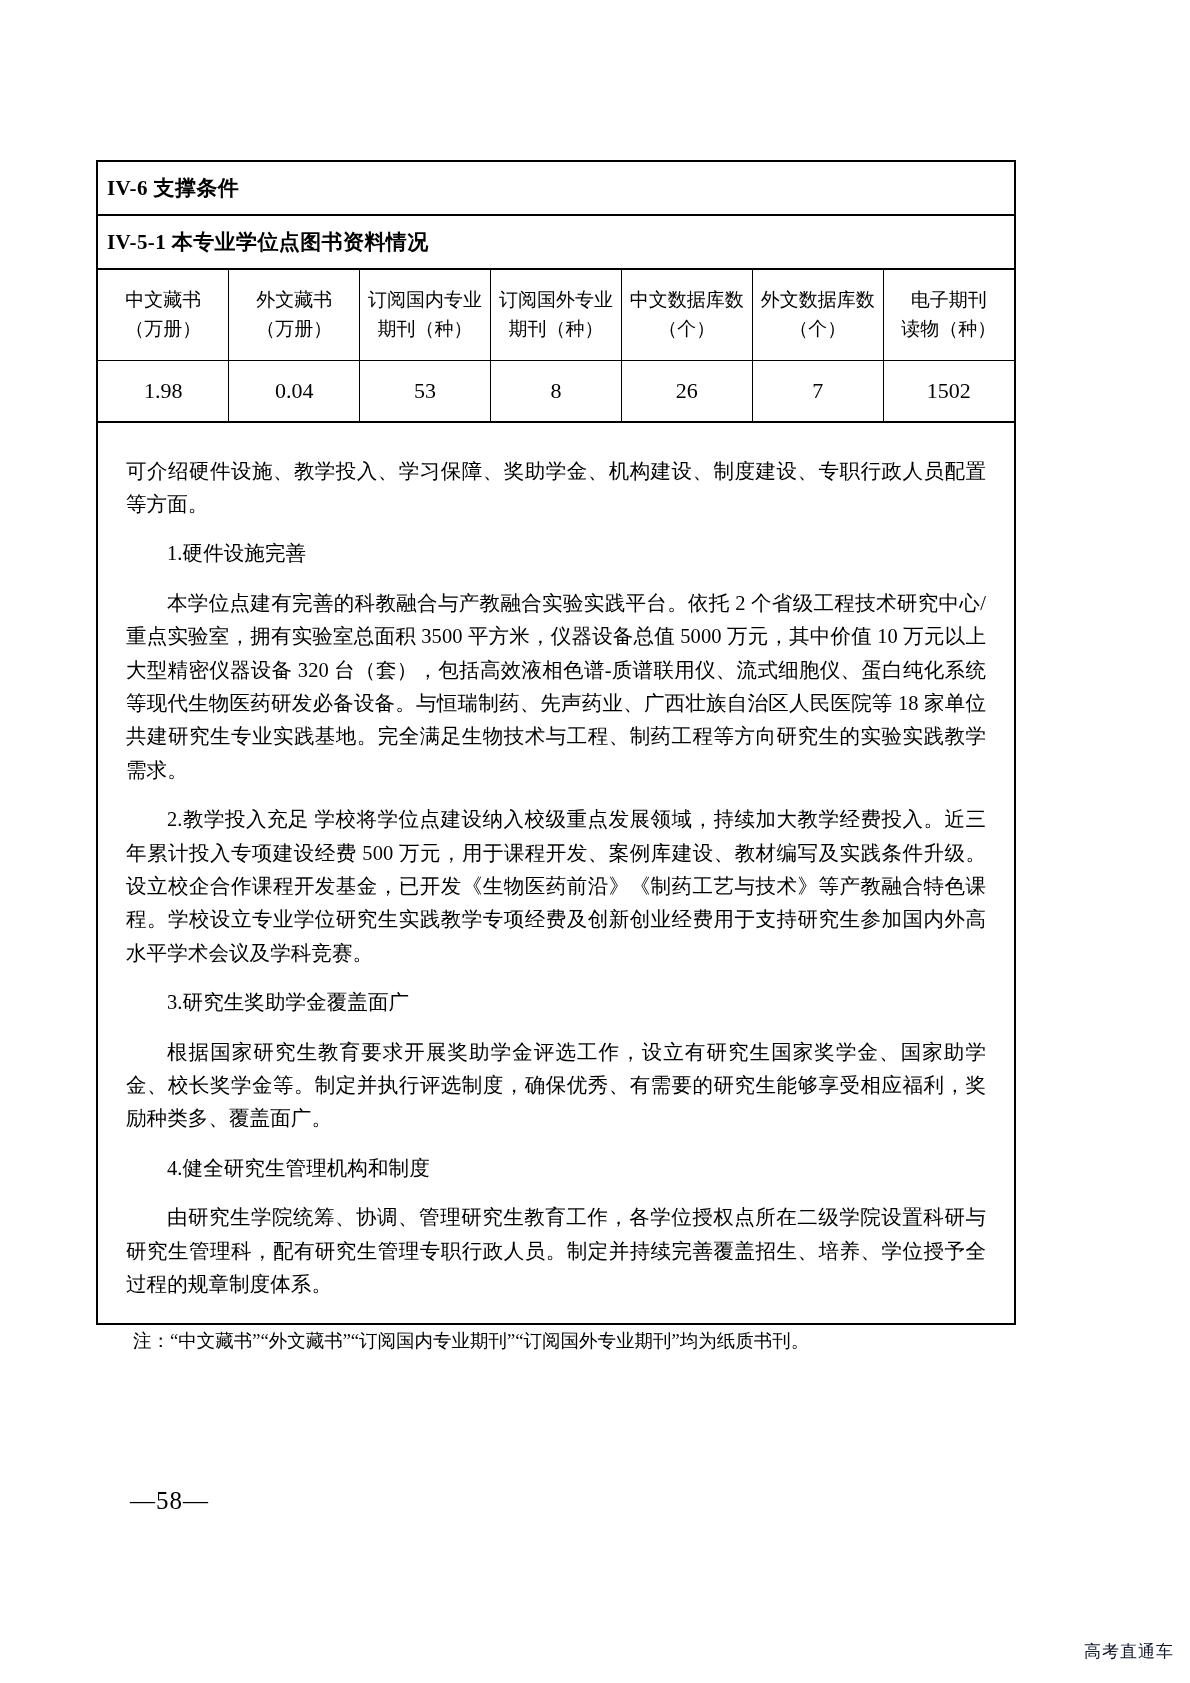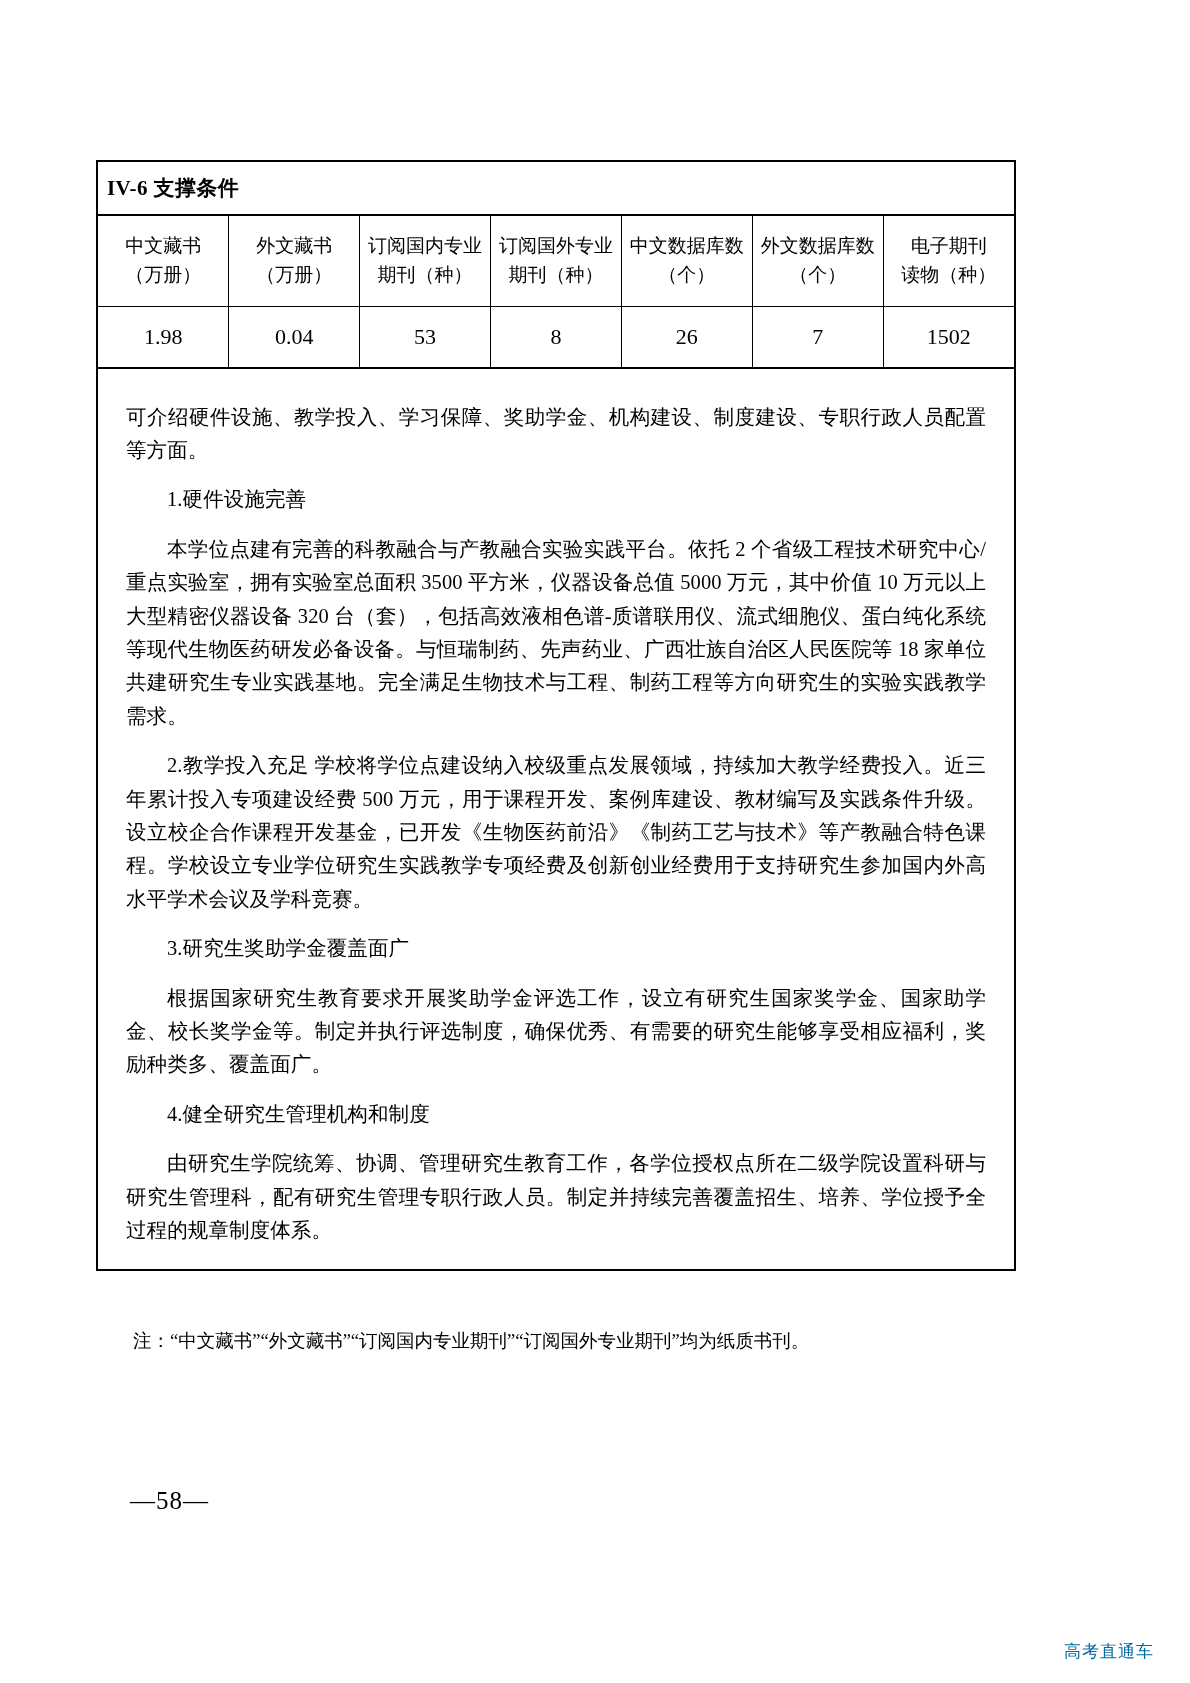--- a/index.html
+++ b/index.html
@@ -122,37 +122,40 @@
     position: absolute;
     left: 130px;
     top: 1487px;
     font-size: 25px;
     letter-spacing: 1px;
   }
 
   
   .watermark {
     position: absolute;
-    right: 36px;
+    right: 16px;
     bottom: 20px;
     font-size: 17px;
-    color: #0369a1;
+    color: #0f172a;
     font-family: Liberation Serif, serif;
     letter-spacing: 1px;
   }
 </style>
 </head>
 <body>
 
 <div class="page">
 
   <table class="doc-table">
     <tbody>
       <tr>
         <td class="section-head">IV-6 支撑条件</td>
+      </tr>
+      <tr>
+        <td class="section-head">IV-5-1  本专业学位点图书资料情况</td>
       </tr>
       <tr>
         <td class="lib-wrap">
           <table class="lib-table">
             <thead>
               <tr>
                 <th>
                   <span class="hdr-l1">中文藏书</span>
                   <span class="hdr-l2">（万册）</span>
                 </th>

